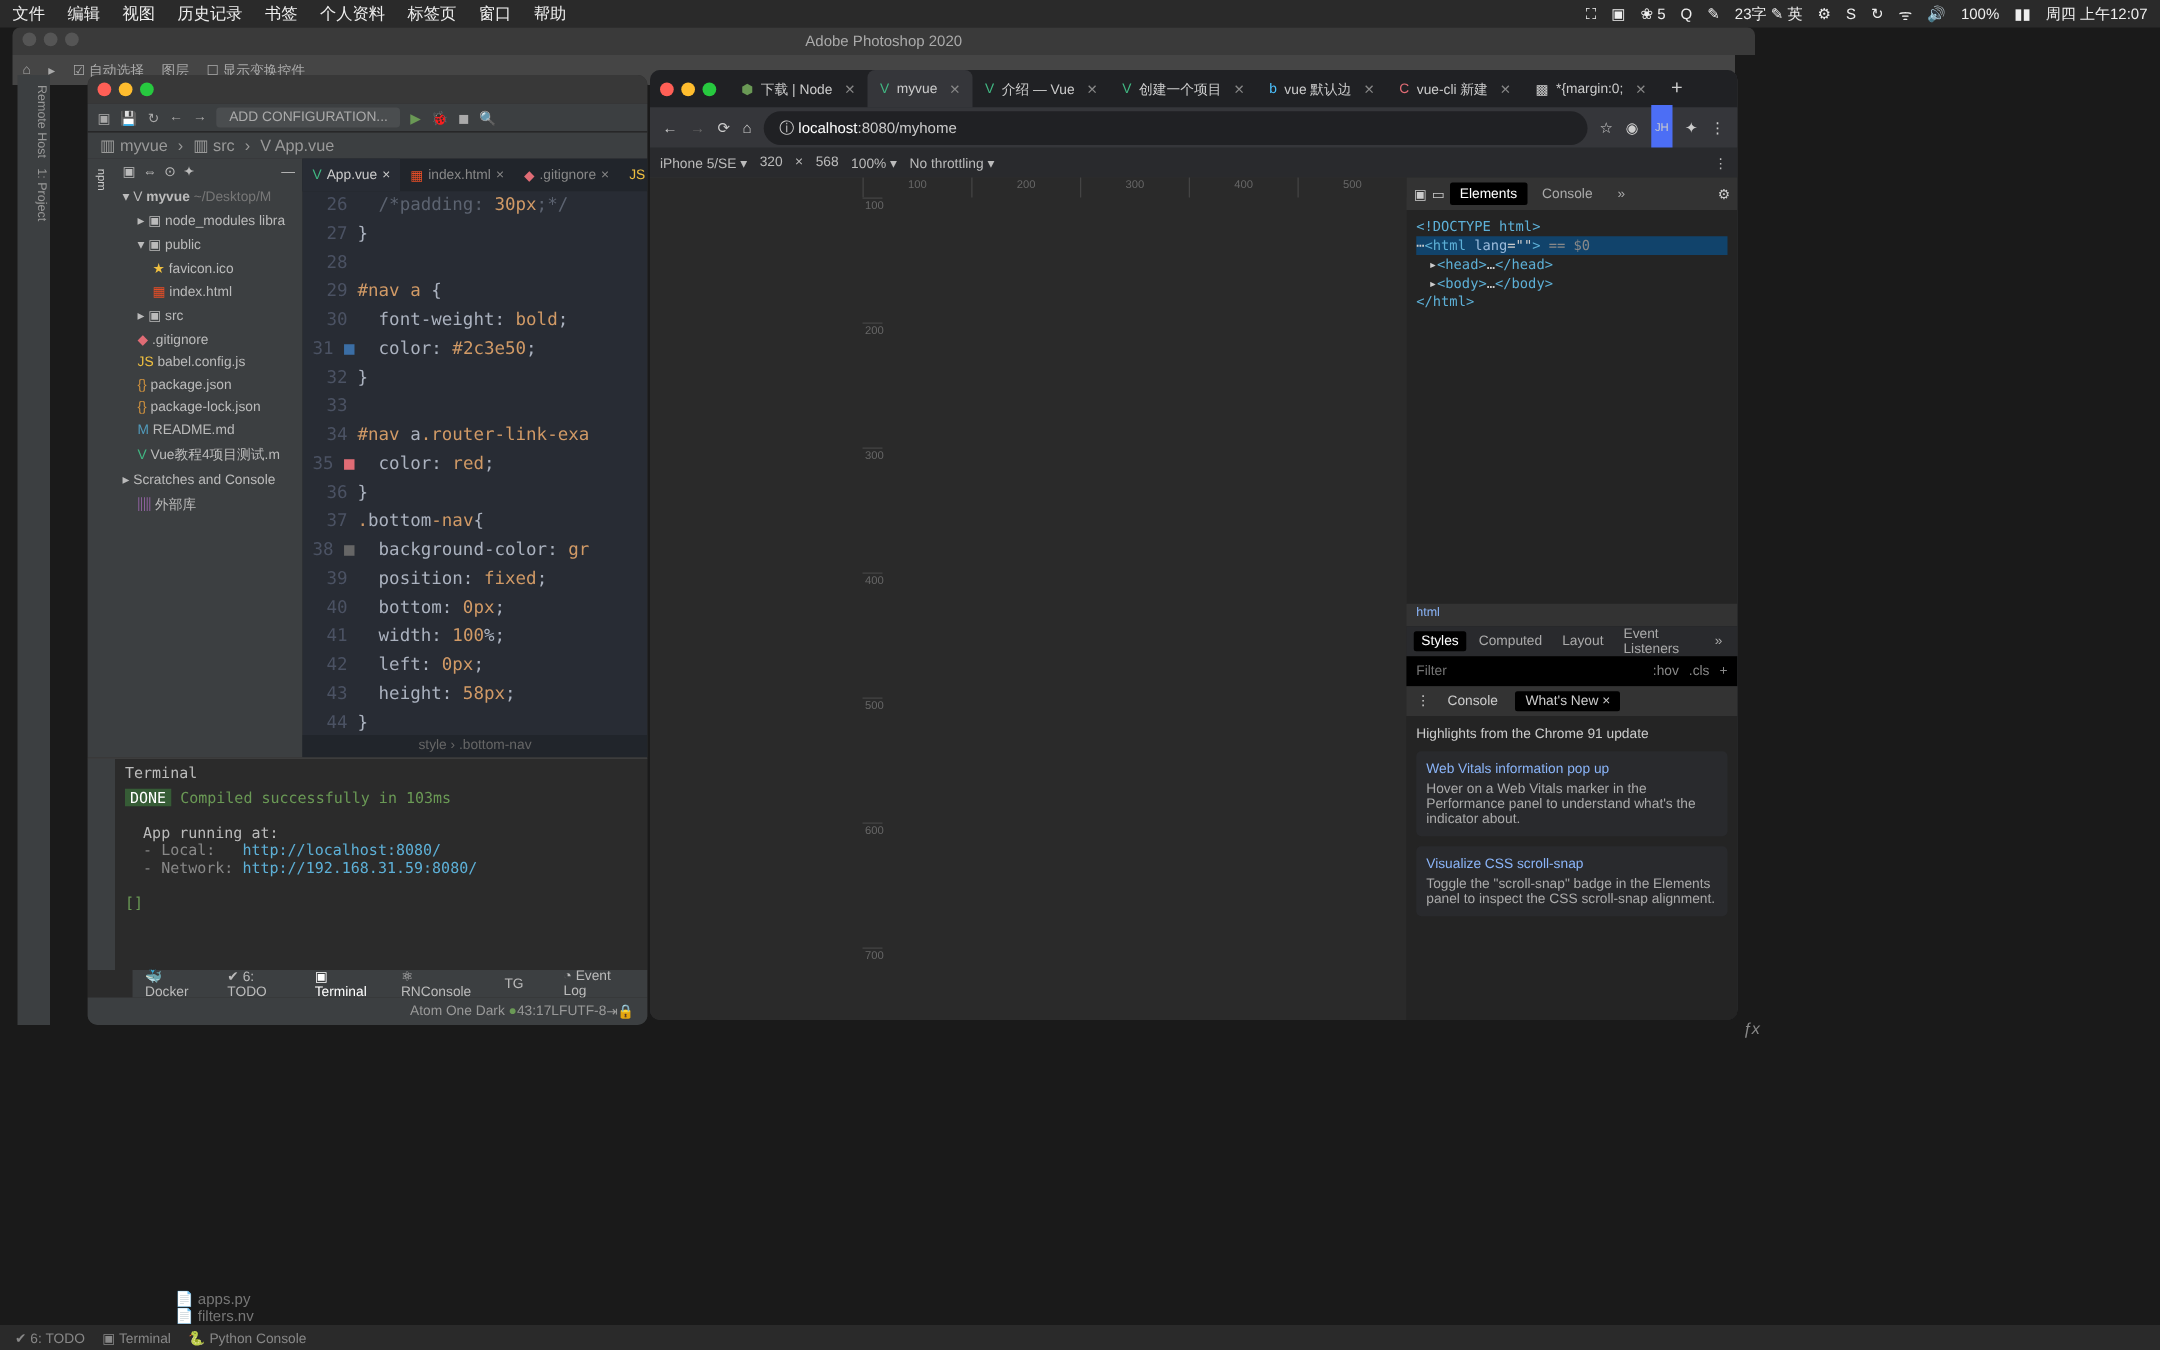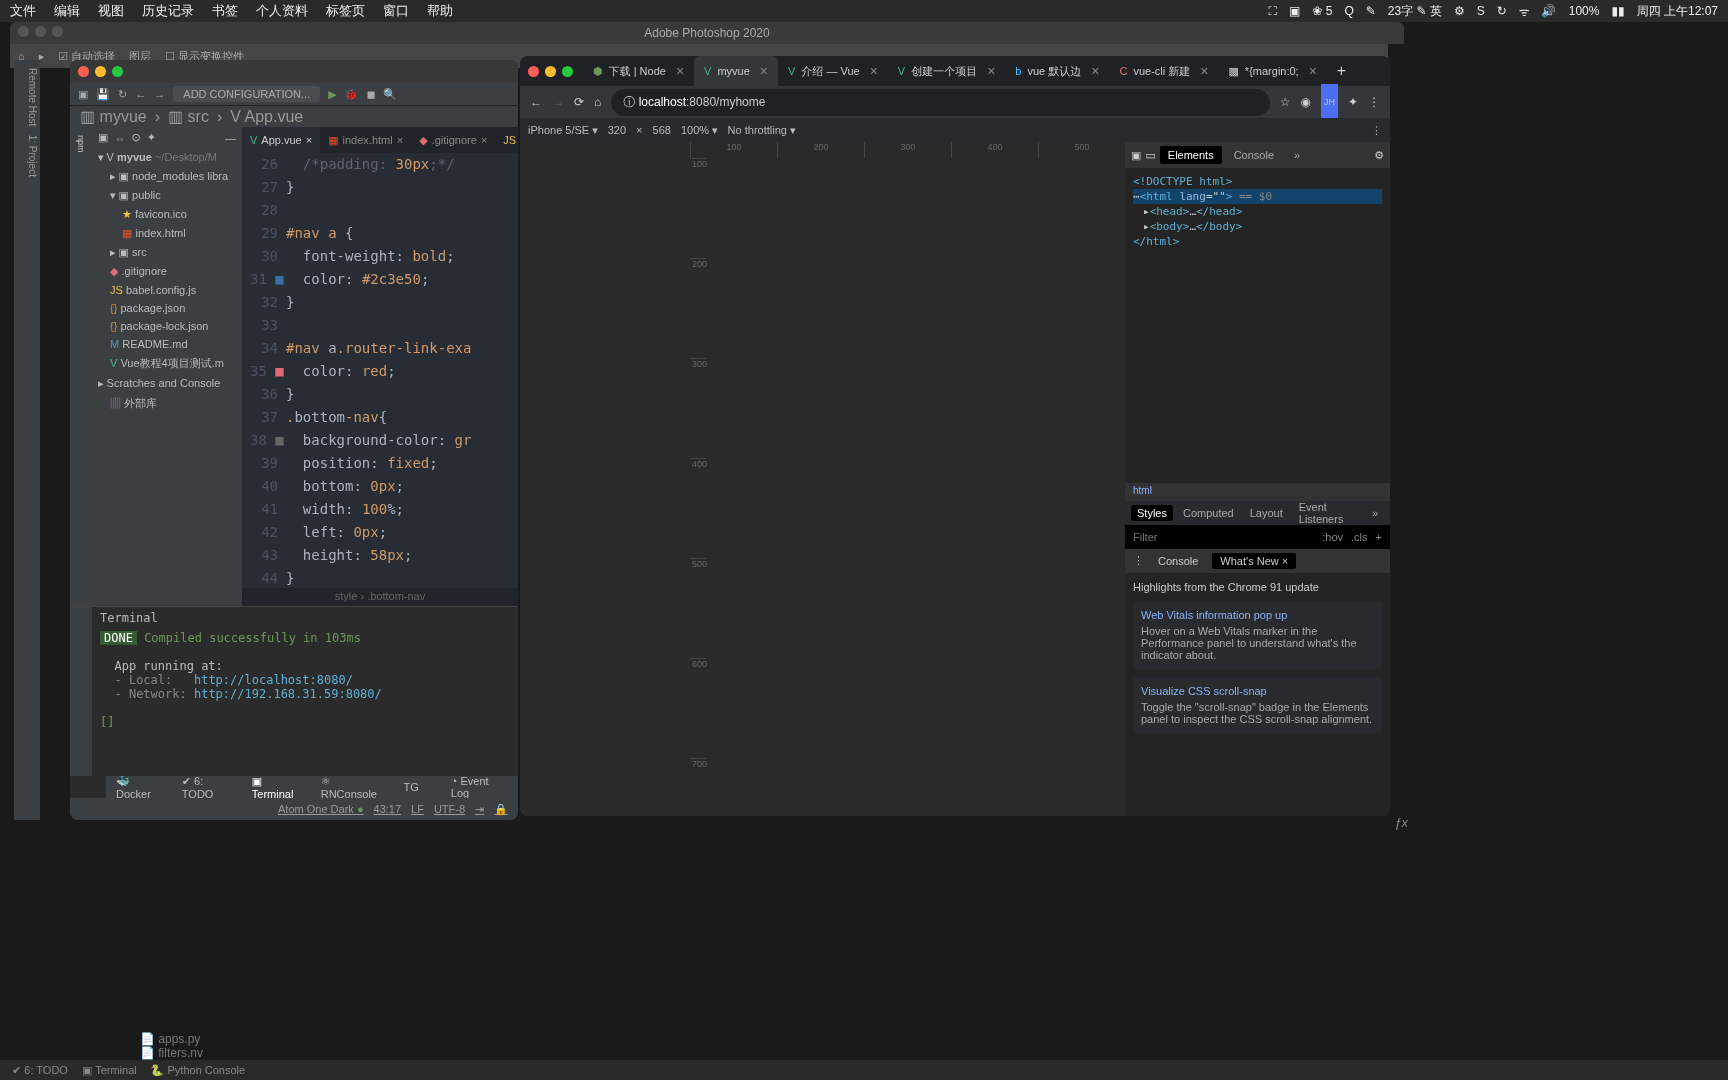--- a/index.html
+++ b/index.html
@@ -68,21 +68,21 @@
   flex-direction:column;
   overflow:hidden;
 }
 .ide .dots { display:flex; gap:6px; padding:6px 8px; background:#383838;}
 .ide .dots span{width:11px;height:11px;border-radius:50%;}
 .ide .dots span:nth-child(1){background:#ff5f56}
 .ide .dots span:nth-child(2){background:#ffbd2e}
 .ide .dots span:nth-child(3){background:#27c93f}
 .ide-toolbar{height:22px;background:#3c3f41;display:flex;align-items:center;gap:8px;padding:0 8px;font-size:11px;color:#aaa;}
 .ide-toolbar .btn{background:#4a4d4f;padding:2px 10px;border-radius:3px;}
-.ide-crumb{height:22px;background:#3c3f41;border-top:1px solid #222;display:flex;align-items:center;gap:8px;padding:0 10px;font-size:16px;color:#999;text-align:center;}
+.ide-crumb{height:22px;background:#3c3f41;border-top:1px solid #222;display:flex;align-items:center;gap:8px;padding:0 10px;font-size:13px;color:#999;text-align:center;}
 .ide-body{flex:1;display:flex;min-height:0;}
 .ide-rail{width:22px;background:#3c3f41;display:flex;flex-direction:column;align-items:center;gap:6px;padding-top:8px;font-size:9px;}
 .ide-tree{width:150px;background:#3c3f41;font-size:11px;color:#bbb;overflow:hidden;}
 .ide-tree .hdr{display:flex;gap:6px;padding:4px 6px;align-items:center;}
 .ide-tree .item{padding:3px 6px;white-space:nowrap;}
 .ide-tree .i0{padding-left:6px}.ide-tree .i1{padding-left:18px}.ide-tree .i2{padding-left:30px}
 .ide-editor{flex:1;display:flex;flex-direction:column;background:#282c34;min-width:0;}
 .ed-tabs{height:26px;background:#21252b;display:flex;font-size:11px;}
 .ed-tabs .t{padding:5px 8px;color:#888;display:flex;gap:4px;align-items:center;}
 .ed-tabs .t.active{background:#282c34;color:#ccc;}
@@ -92,21 +92,21 @@
 .c-sel{color:#d19a66}.c-prop{color:#abb2bf}.c-val{color:#d19a66}.c-num{color:#d19a66}.c-cm{color:#5c6370;}
 .ed-status{height:18px;background:#21252b;color:#666;font-size:11px;padding:2px 8px;text-align:center;}
 
 .ide-term{height:170px;background:#2b2b2b;border-top:1px solid #444;display:flex;}
 .ide-term .rail{width:22px;background:#3c3f41;}
 .ide-term .body{flex:1;font-family:Menlo,monospace;font-size:12px;padding:4px 8px;color:#888;}
 .ide-term .hdr{color:#bbb;margin-bottom:6px;}
 .ide-term .done{background:#365c36;color:#fff;padding:0 4px;}
 
 .ide-bottombar{height:22px;background:#3c3f41;display:flex;align-items:center;gap:16px;padding:0 10px;font-size:11px;color:#bbb;margin-left:36px;}
-.ide-status{height:22px;background:#3c3f41;display:flex;align-items:center;justify-content:flex-end;gap:10px;padding:0 10px;font-size:11px;color:#999;text-decoration:underline;}
+.ide-status{height:22px;background:#3c3f41;display:flex;align-items:center;justify-content:flex-end;padding:0 10px;font-size:11px;color:#999;}
 
 .ide-leftrail{
   position:absolute;top:60px;left:14px;width:26px;height:760px;background:#3c3f41;
   writing-mode:vertical-rl;font-size:10px;color:#999;padding:8px 2px;
 }
 
 
 .browser{
   position:absolute;top:56px;left:520px;width:870px;height:760px;
   background:#35363a;border-radius:8px;overflow:hidden;display:flex;flex-direction:column;

